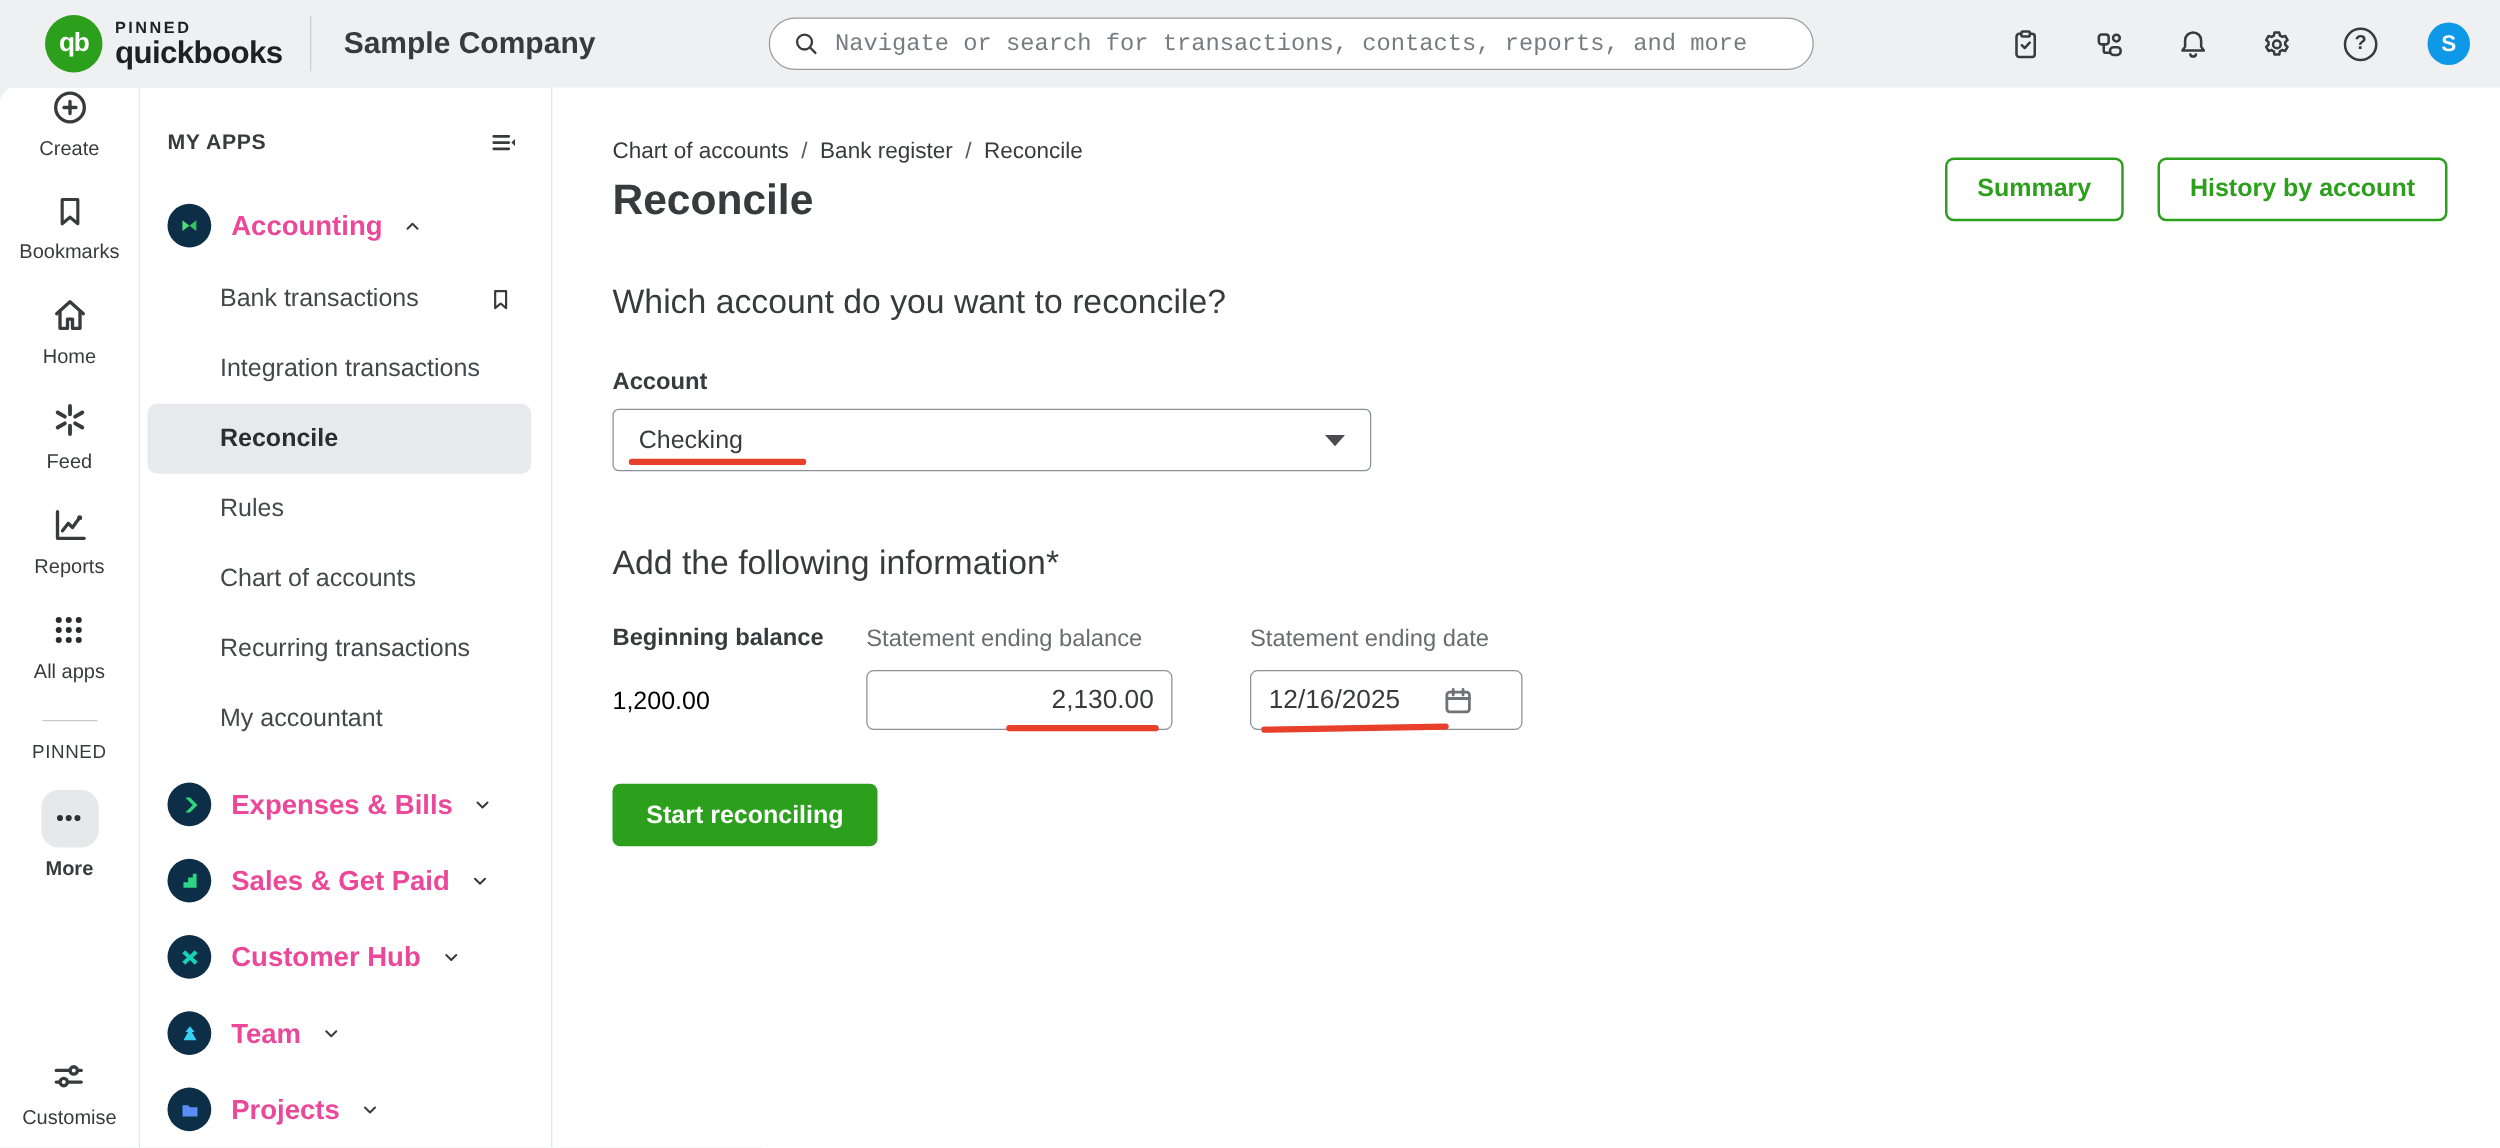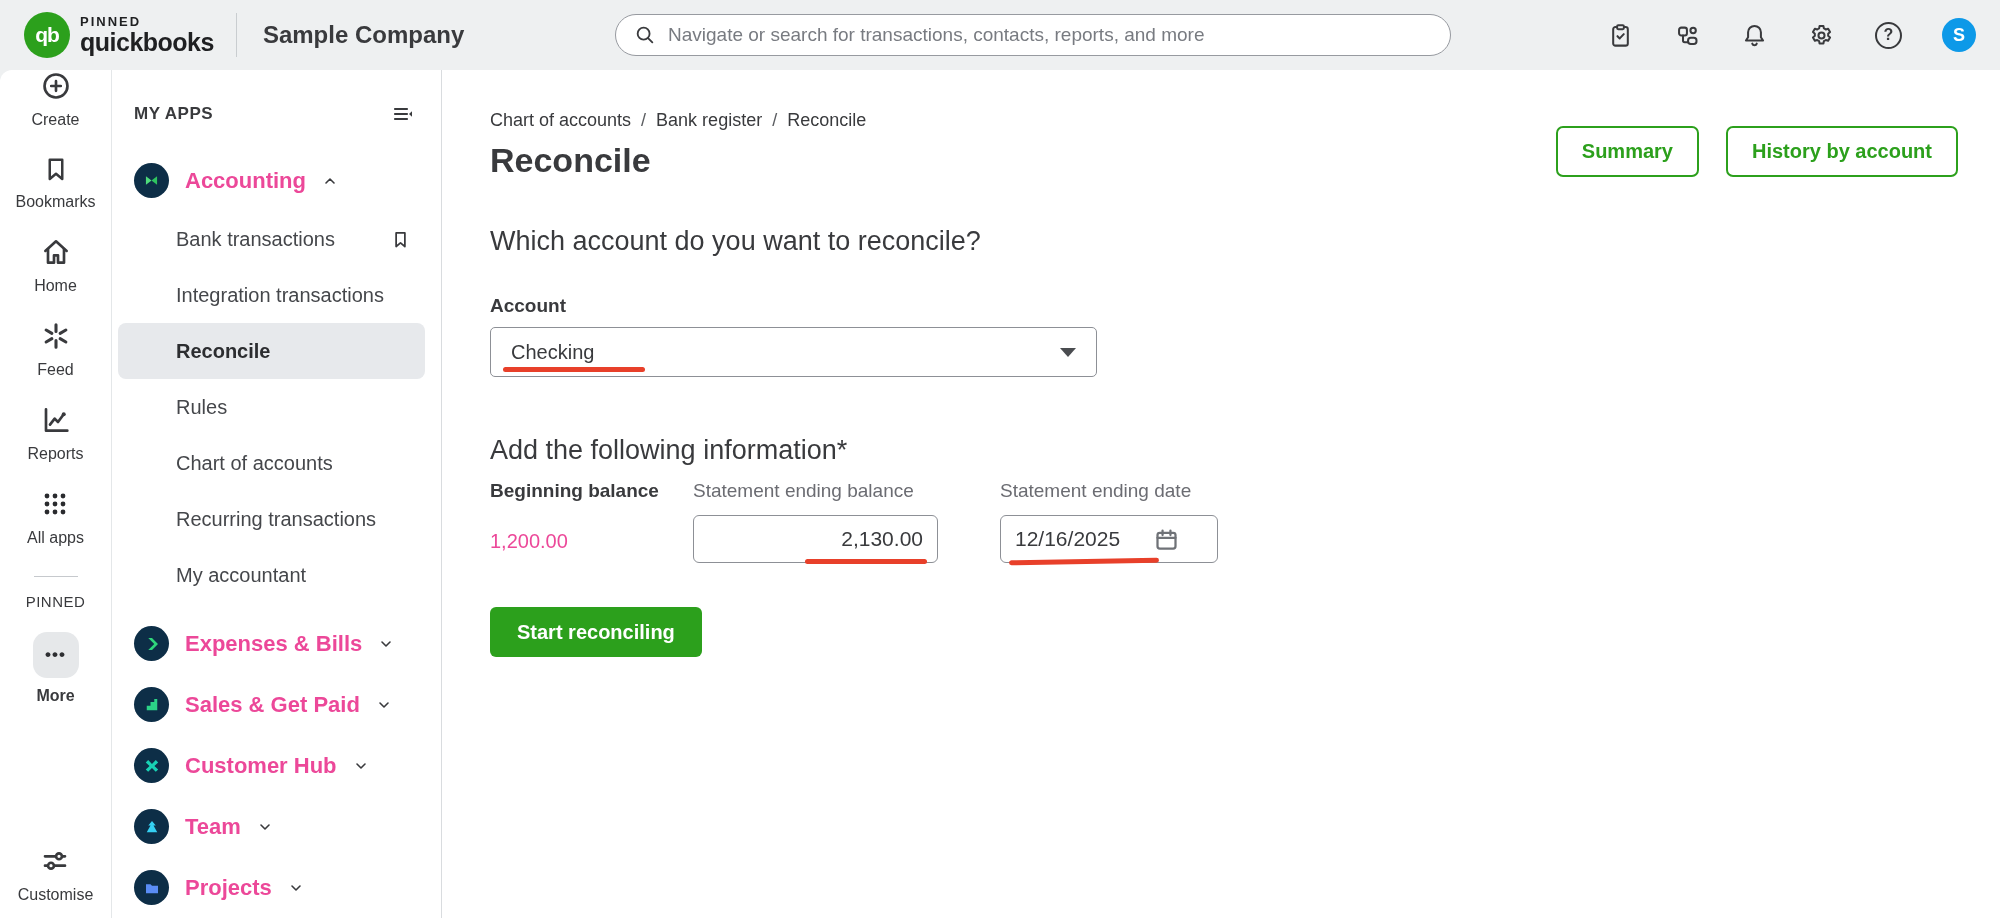--- a/index.html
+++ b/index.html
@@ -11,42 +11,42 @@
   }
   svg.ic { stroke:#393a3d; fill:none; stroke-width:1.8; stroke-linecap:round; stroke-linejoin:round; }
 
   
   .header {
     height:70px; width:100%;
     background:#eef0f1;
     display:flex; align-items:center;
     position:relative;
   }
-  .brand { display:flex; align-items:center; gap:10px; padding-left:24px; }
+  .brand { display:flex; align-items:center; gap:10px; padding-left:36px; }
   .qb-circle {
     width:46px; height:46px; border-radius:50%;
     background:#2ca01c; color:#fff;
     display:flex; align-items:center; justify-content:center;
     font-size:21px; font-weight:700; letter-spacing:-1px;
   }
   .brand-words { display:flex; flex-direction:column; line-height:1; }
   .brand-intuit { font-size:13px; font-weight:700; letter-spacing:2px; color:#1f2022; }
   .brand-qb { font-size:25px; font-weight:700; color:#1f2022; margin-top:2px; letter-spacing:-0.5px; }
   .header-divider { width:1px; height:44px; background:#c9cdd0; margin:0 26px 0 22px; }
   .company-name { font-size:24px; font-weight:600; color:#393a3d; }
 
   .search-wrap {
     position:absolute; left:615px; top:14px;
     width:836px; height:42px;
     background:#fff; border:1px solid #979aa0; border-radius:21px;
     display:flex; align-items:center; padding:0 18px; gap:12px;
   }
   .search-input {
     border:none; outline:none; flex:1; font-size:19px;
-    font-family:Liberation Sans, sans-serif; color:#393a3d; background:transparent;
+    font-family:Liberation Mono, monospace; color:#393a3d; background:transparent;
   }
   .search-input::placeholder { color:#787b81; }
 
   .header-right {
     position:absolute; right:24px; top:0; height:70px;
     display:flex; align-items:center; gap:40px;
   }
   .h-icon-btn { background:none; border:none; cursor:pointer; display:flex; align-items:center; }
   .help-circle {
     width:27px; height:27px; border:2px solid #393a3d; border-radius:50%;
@@ -146,26 +146,26 @@
   }
   .caret-down {
     margin-left:auto; width:0; height:0;
     border-left:8px solid transparent; border-right:8px solid transparent;
     border-top:9px solid #4a4c50;
   }
   .annot { position:absolute; background:#e8402a; height:5px; border-radius:3px; }
   .annot.under-checking { left:12px; bottom:4px; width:142px; }
 
   .info-heading { margin-top:58px; font-size:27px; font-weight:400; color:#393a3d; }
-  .fields { margin-top:14px; display:flex; align-items:flex-start; }
+  .fields { margin-top:34px; display:flex; align-items:center; }
   .field { display:flex; flex-direction:column; }
   .field-label { font-size:19px; color:#6b6c72; margin-bottom:13px; }
   .field-label.bold { color:#393a3d; font-weight:700; }
   .field.beginning { width:203px; }
-  .field.beginning .field-value { font-size:20px; color:#ec4899; line-height:48px; margin-top:2px; }
+  .field.beginning .field-value { font-size:20px; color:#000000; line-height:48px; margin-top:2px; }
   .input-box {
     height:48px; border:1px solid #8d9096; border-radius:6px; background:#fff;
     display:flex; align-items:center; position:relative; font-size:21px; color:#393a3d;
   }
   .input-box input {
     border:none; outline:none; background:transparent; width:100%;
     font-size:21px; color:#393a3d; font-family:"Liberation Sans",sans-serif;
   }
   .balance-box { width:245px; padding:0 14px; margin-right:62px; }
   .balance-box input { text-align:right; }

